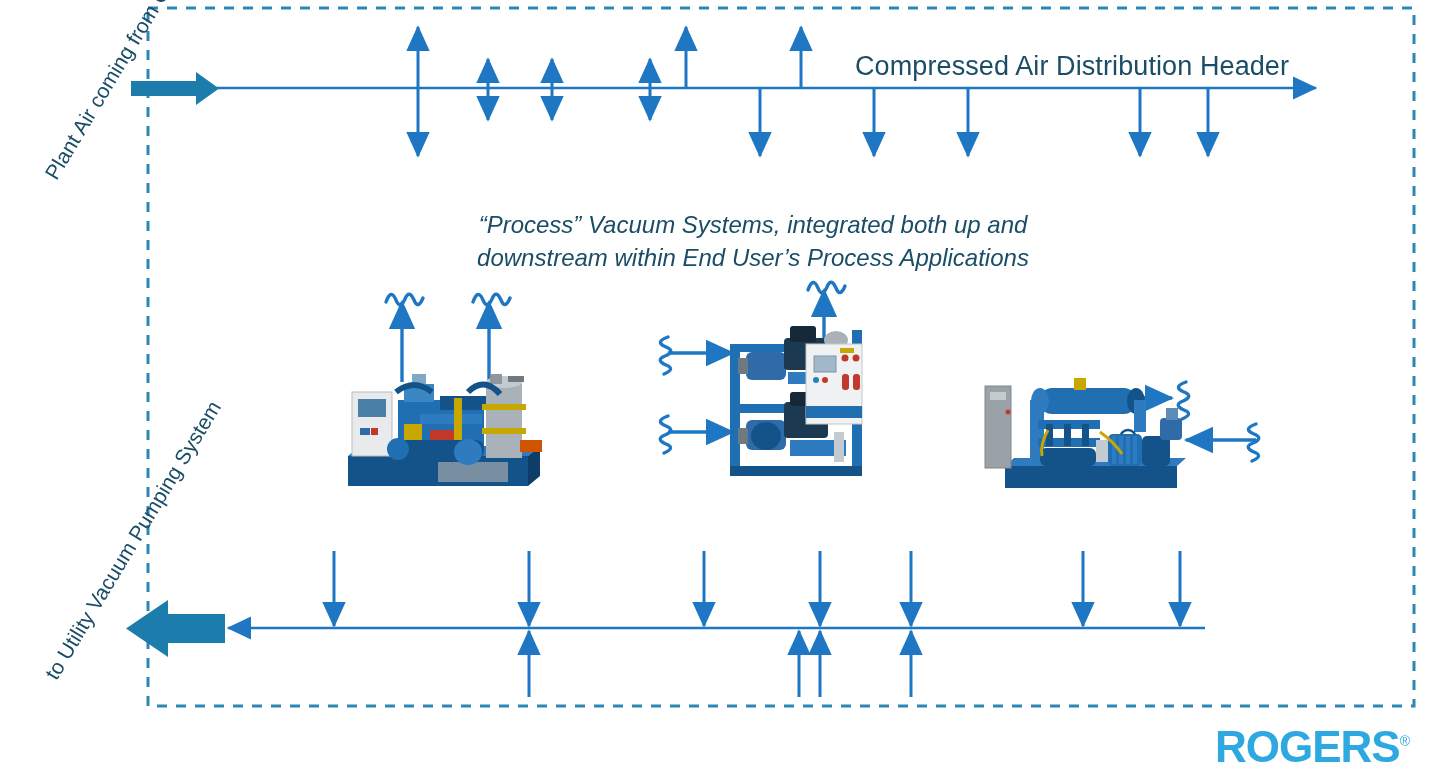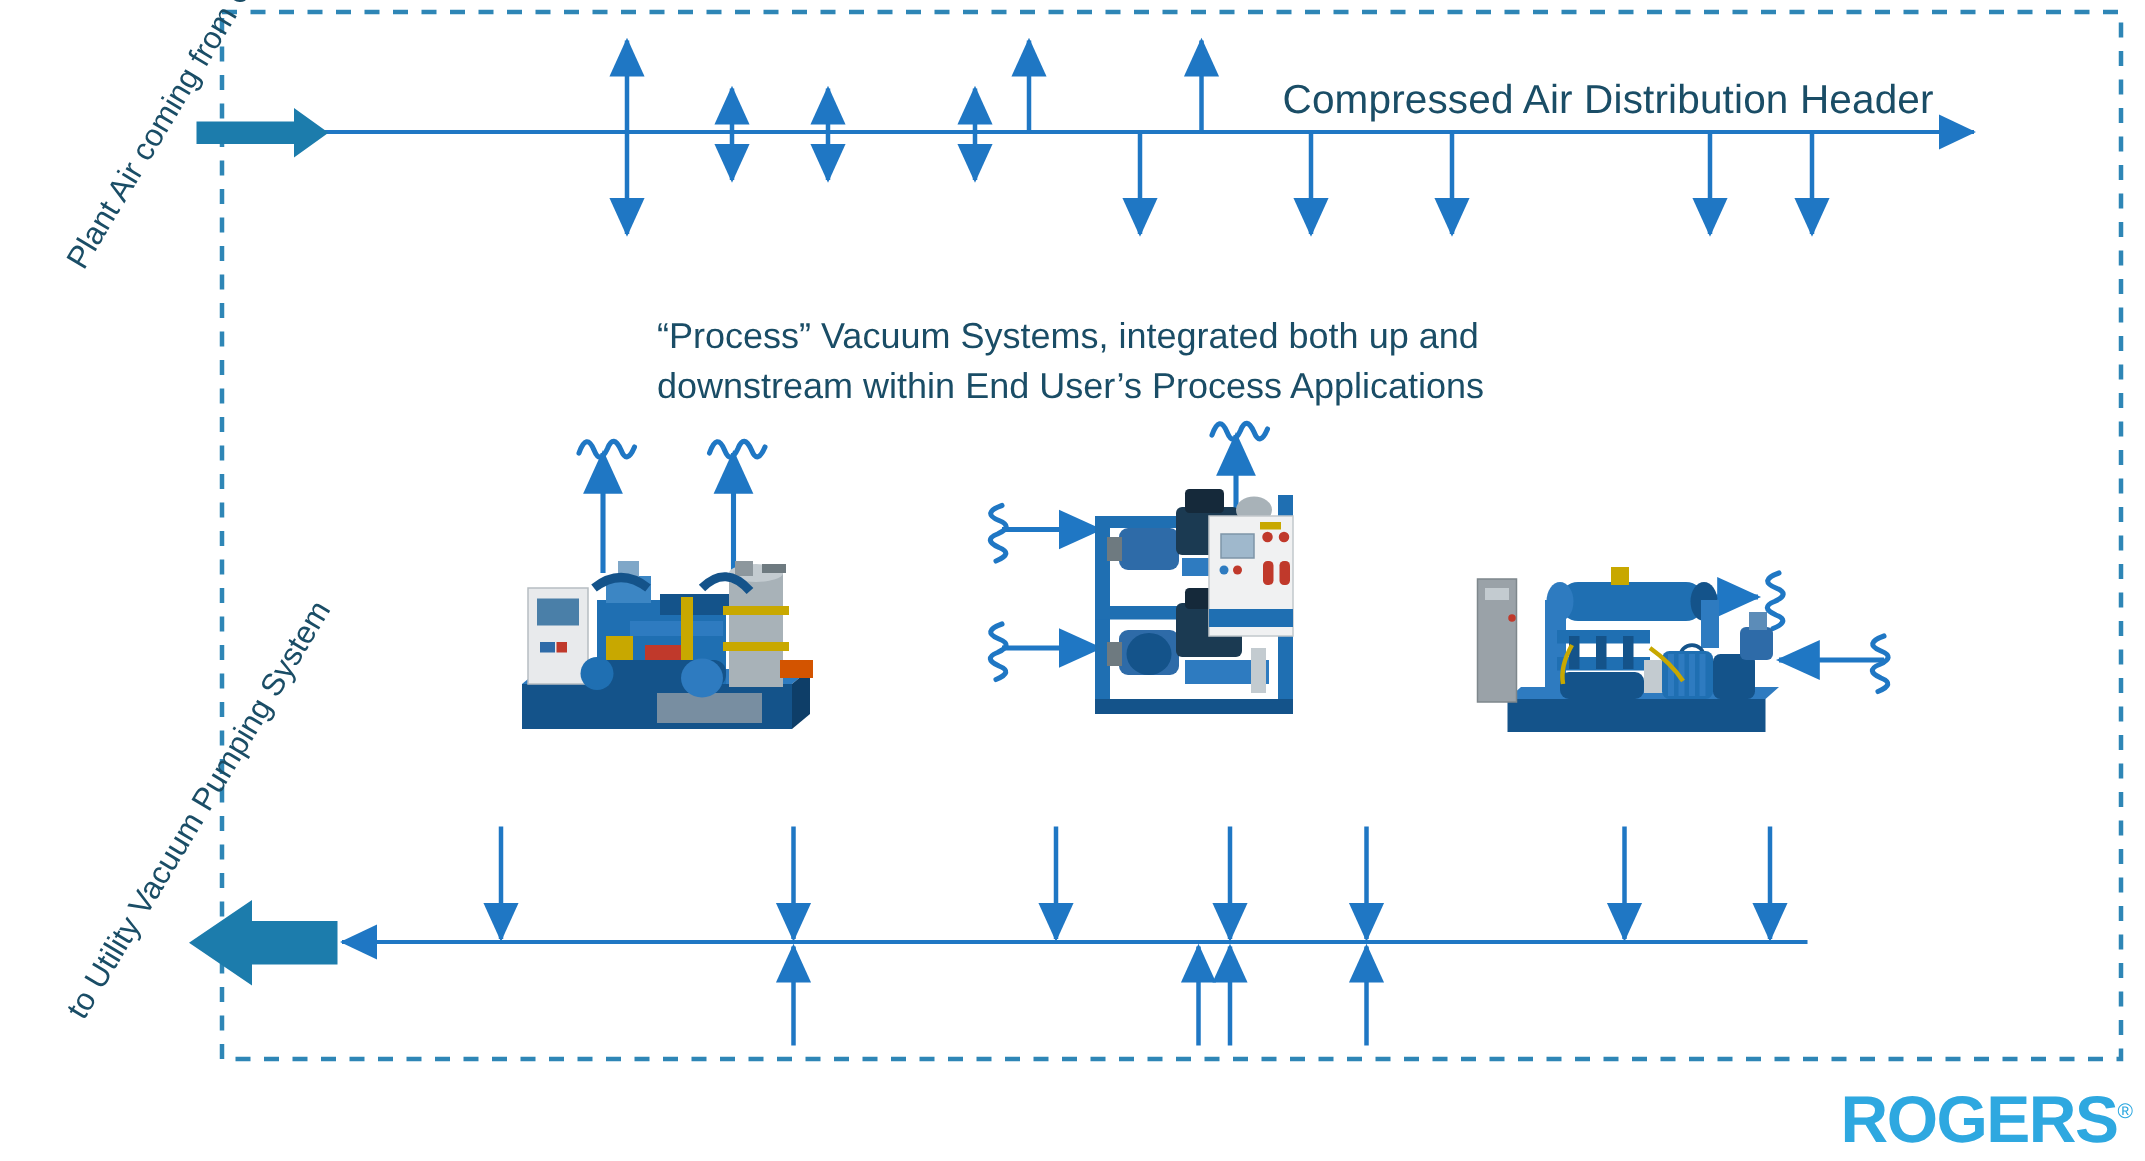--- a/index.html
+++ b/index.html
@@ -3,27 +3,27 @@
 <meta charset="utf-8">
 <style>
   html,body{margin:0;padding:0;background:#ffffff;}
   body{width:1430px;height:774px;position:relative;overflow:hidden;
        font-family:"Liberation Sans",sans-serif;}
   #stage{position:absolute;left:0;top:0;width:1430px;height:774px;padding-left:48px;}
   svg.layer{position:absolute;left:0;top:0;width:1430px;height:774px;overflow:visible;}
   .lbl{position:absolute;color:#1A4D66;white-space:nowrap;}
   #title-air{left:855px;top:51px;font-size:27px;letter-spacing:.1px;}
   #title-vac{left:925px;top:639px;font-size:27px;letter-spacing:.1px;}
-  #center-note{left:438px;top:208px;font-size:24px;line-height:33px;white-space:normal;width:630px;}
+  #center-note{left:438px;top:208px;font-size:24px;line-height:33px;white-space:normal;width:630px;text-align:center;font-style:italic;}
   #rot-top{left:-8px;top:60px;width:240px;font-size:21px;line-height:29px;
            transform:rotate(-59deg);transform-origin:50% 50%;text-align:center;}
   #rot-bot{left:-8px;top:560px;width:240px;font-size:21px;line-height:29px;
            transform:rotate(-59deg);transform-origin:50% 50%;text-align:center;}
   #logo{position:absolute;left:1215px;top:722px;font-size:44px;font-weight:bold;
-        color:#2EA8E0;letter-spacing:-1px;font-family:"Liberation Sans",sans-serif;margin-left:12px;}
+        color:#2EA8E0;letter-spacing:-1px;font-family:"Liberation Sans",sans-serif;}
   #logo sup{font-size:14px;vertical-align:super;font-weight:normal;}
 </style>
 </head>
 <body>
 
 <div id="stage">
 
   <svg class="layer" id="vec" viewBox="0 0 1430 774" xmlns="http://www.w3.org/2000/svg">
     <defs>
       <marker id="ah-r" markerWidth="9" markerHeight="9" refX="8" refY="4.5" orient="auto">

